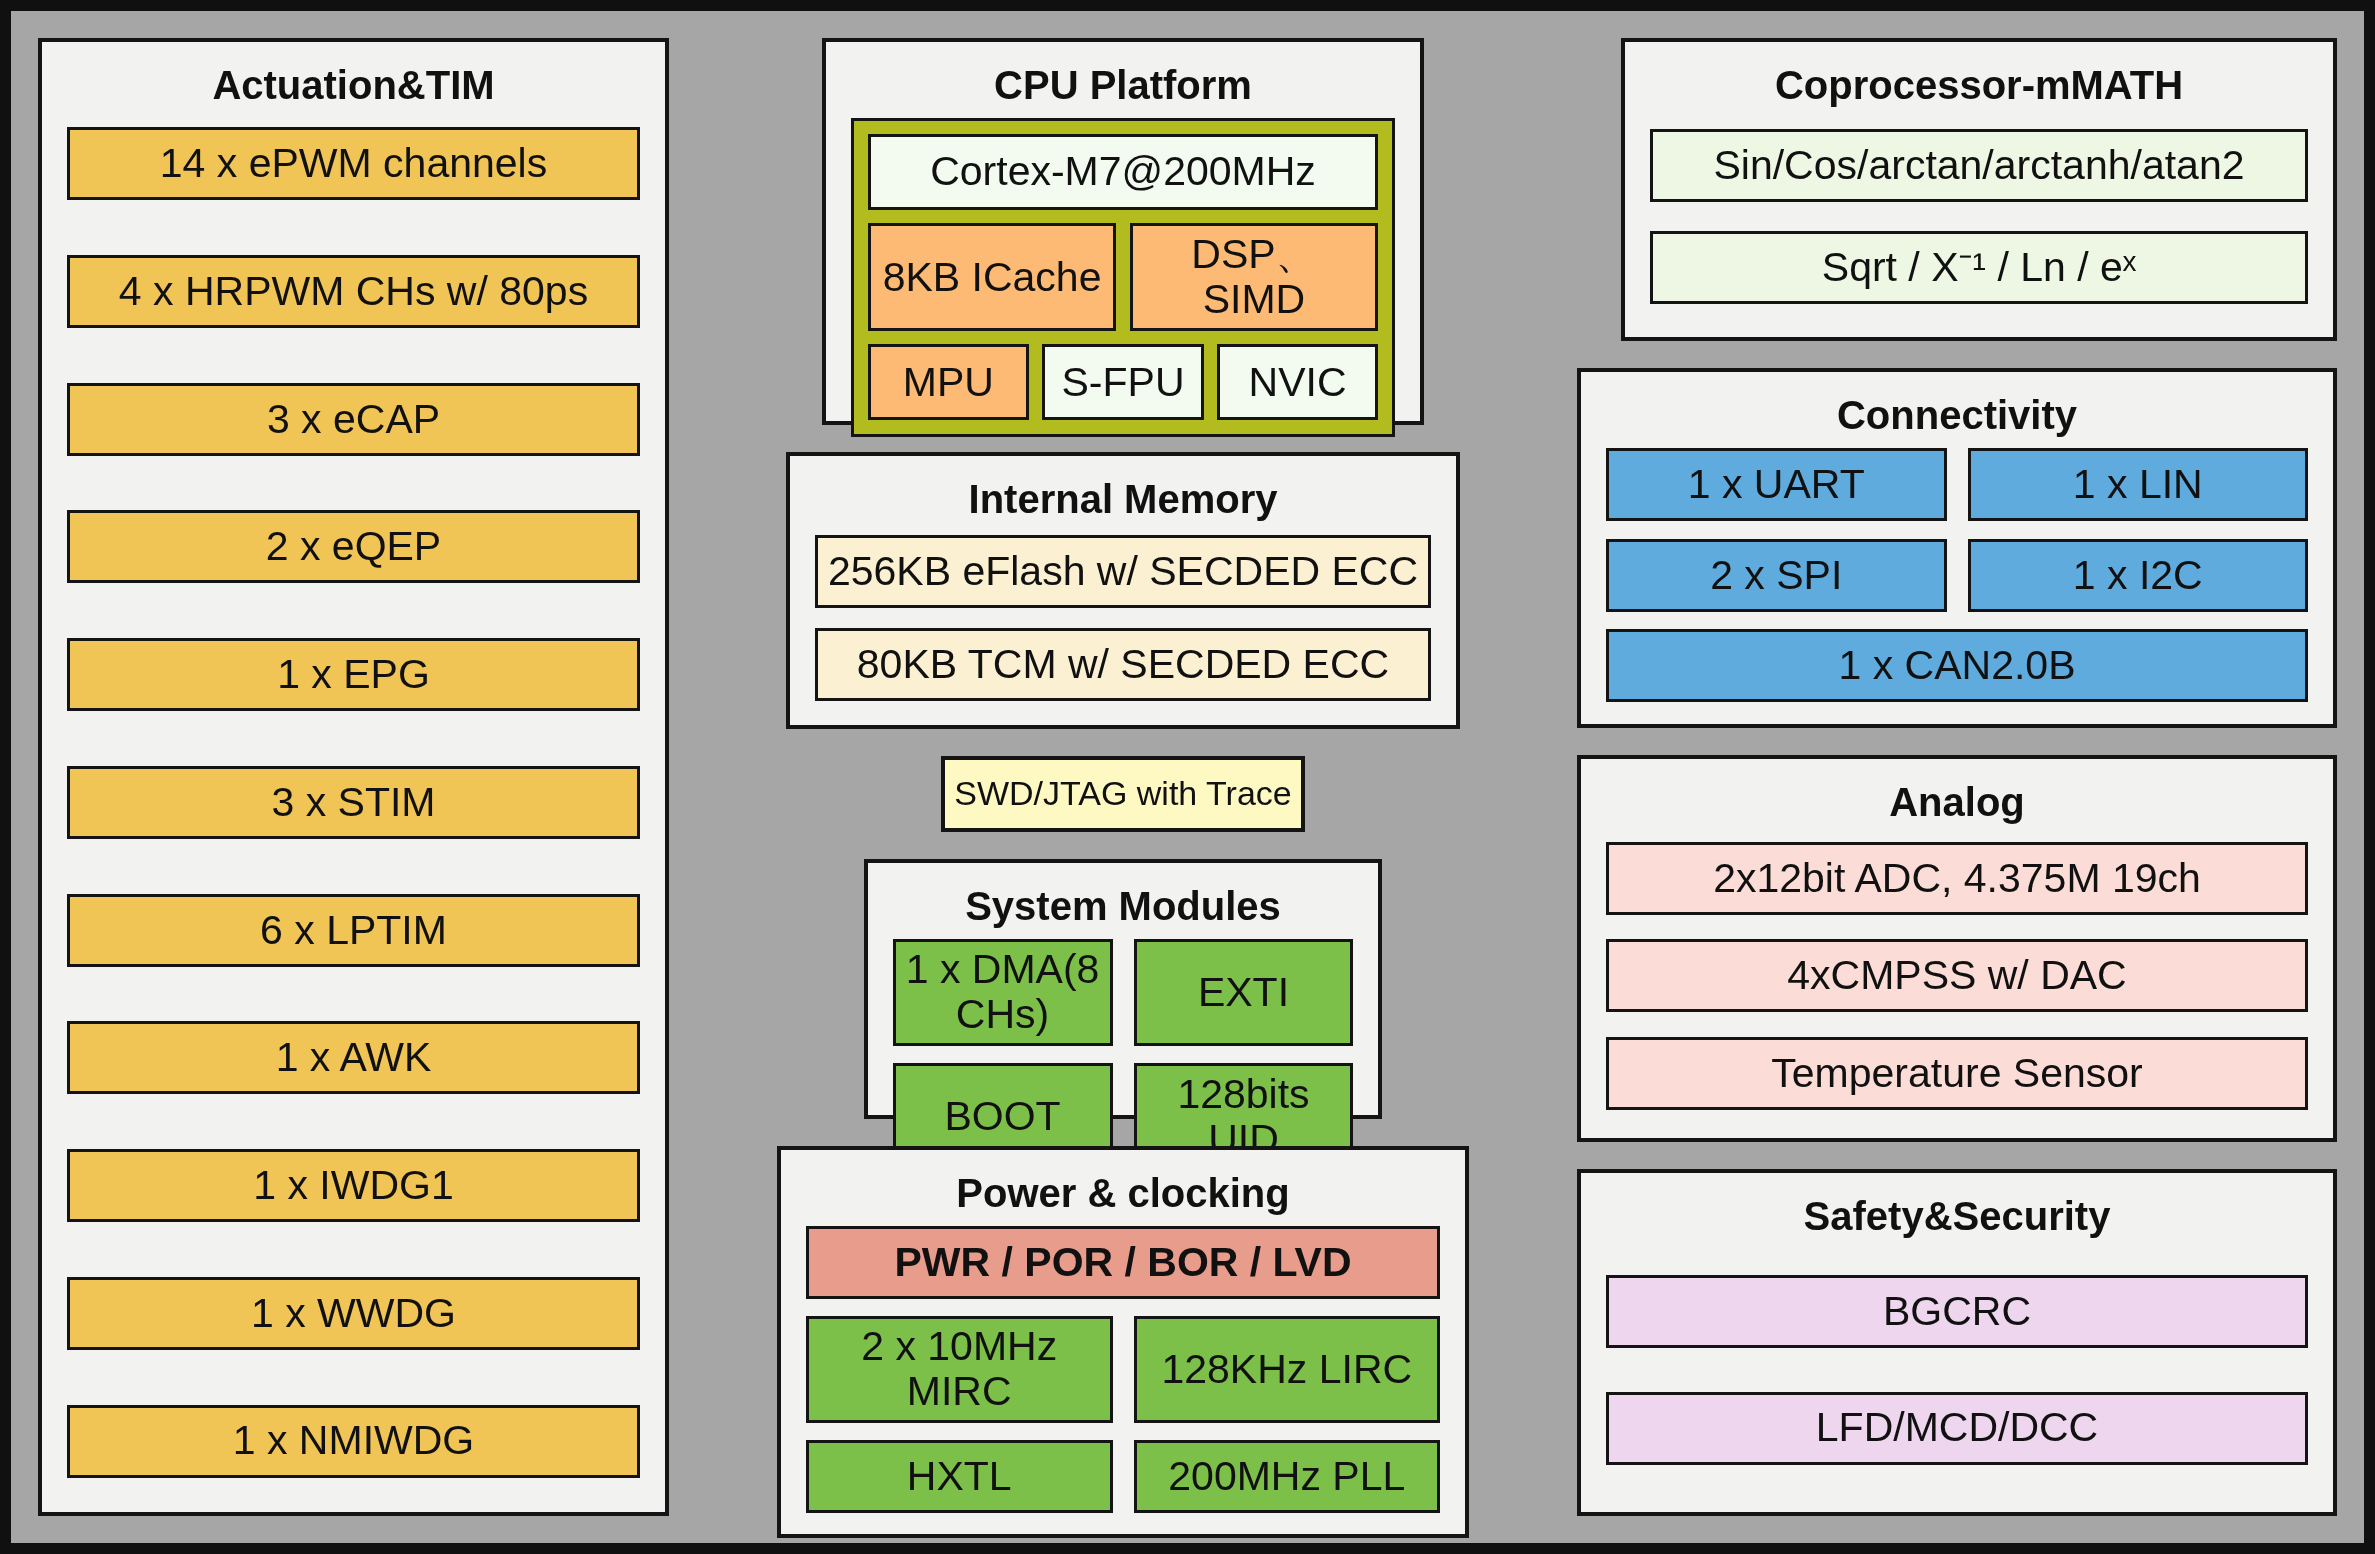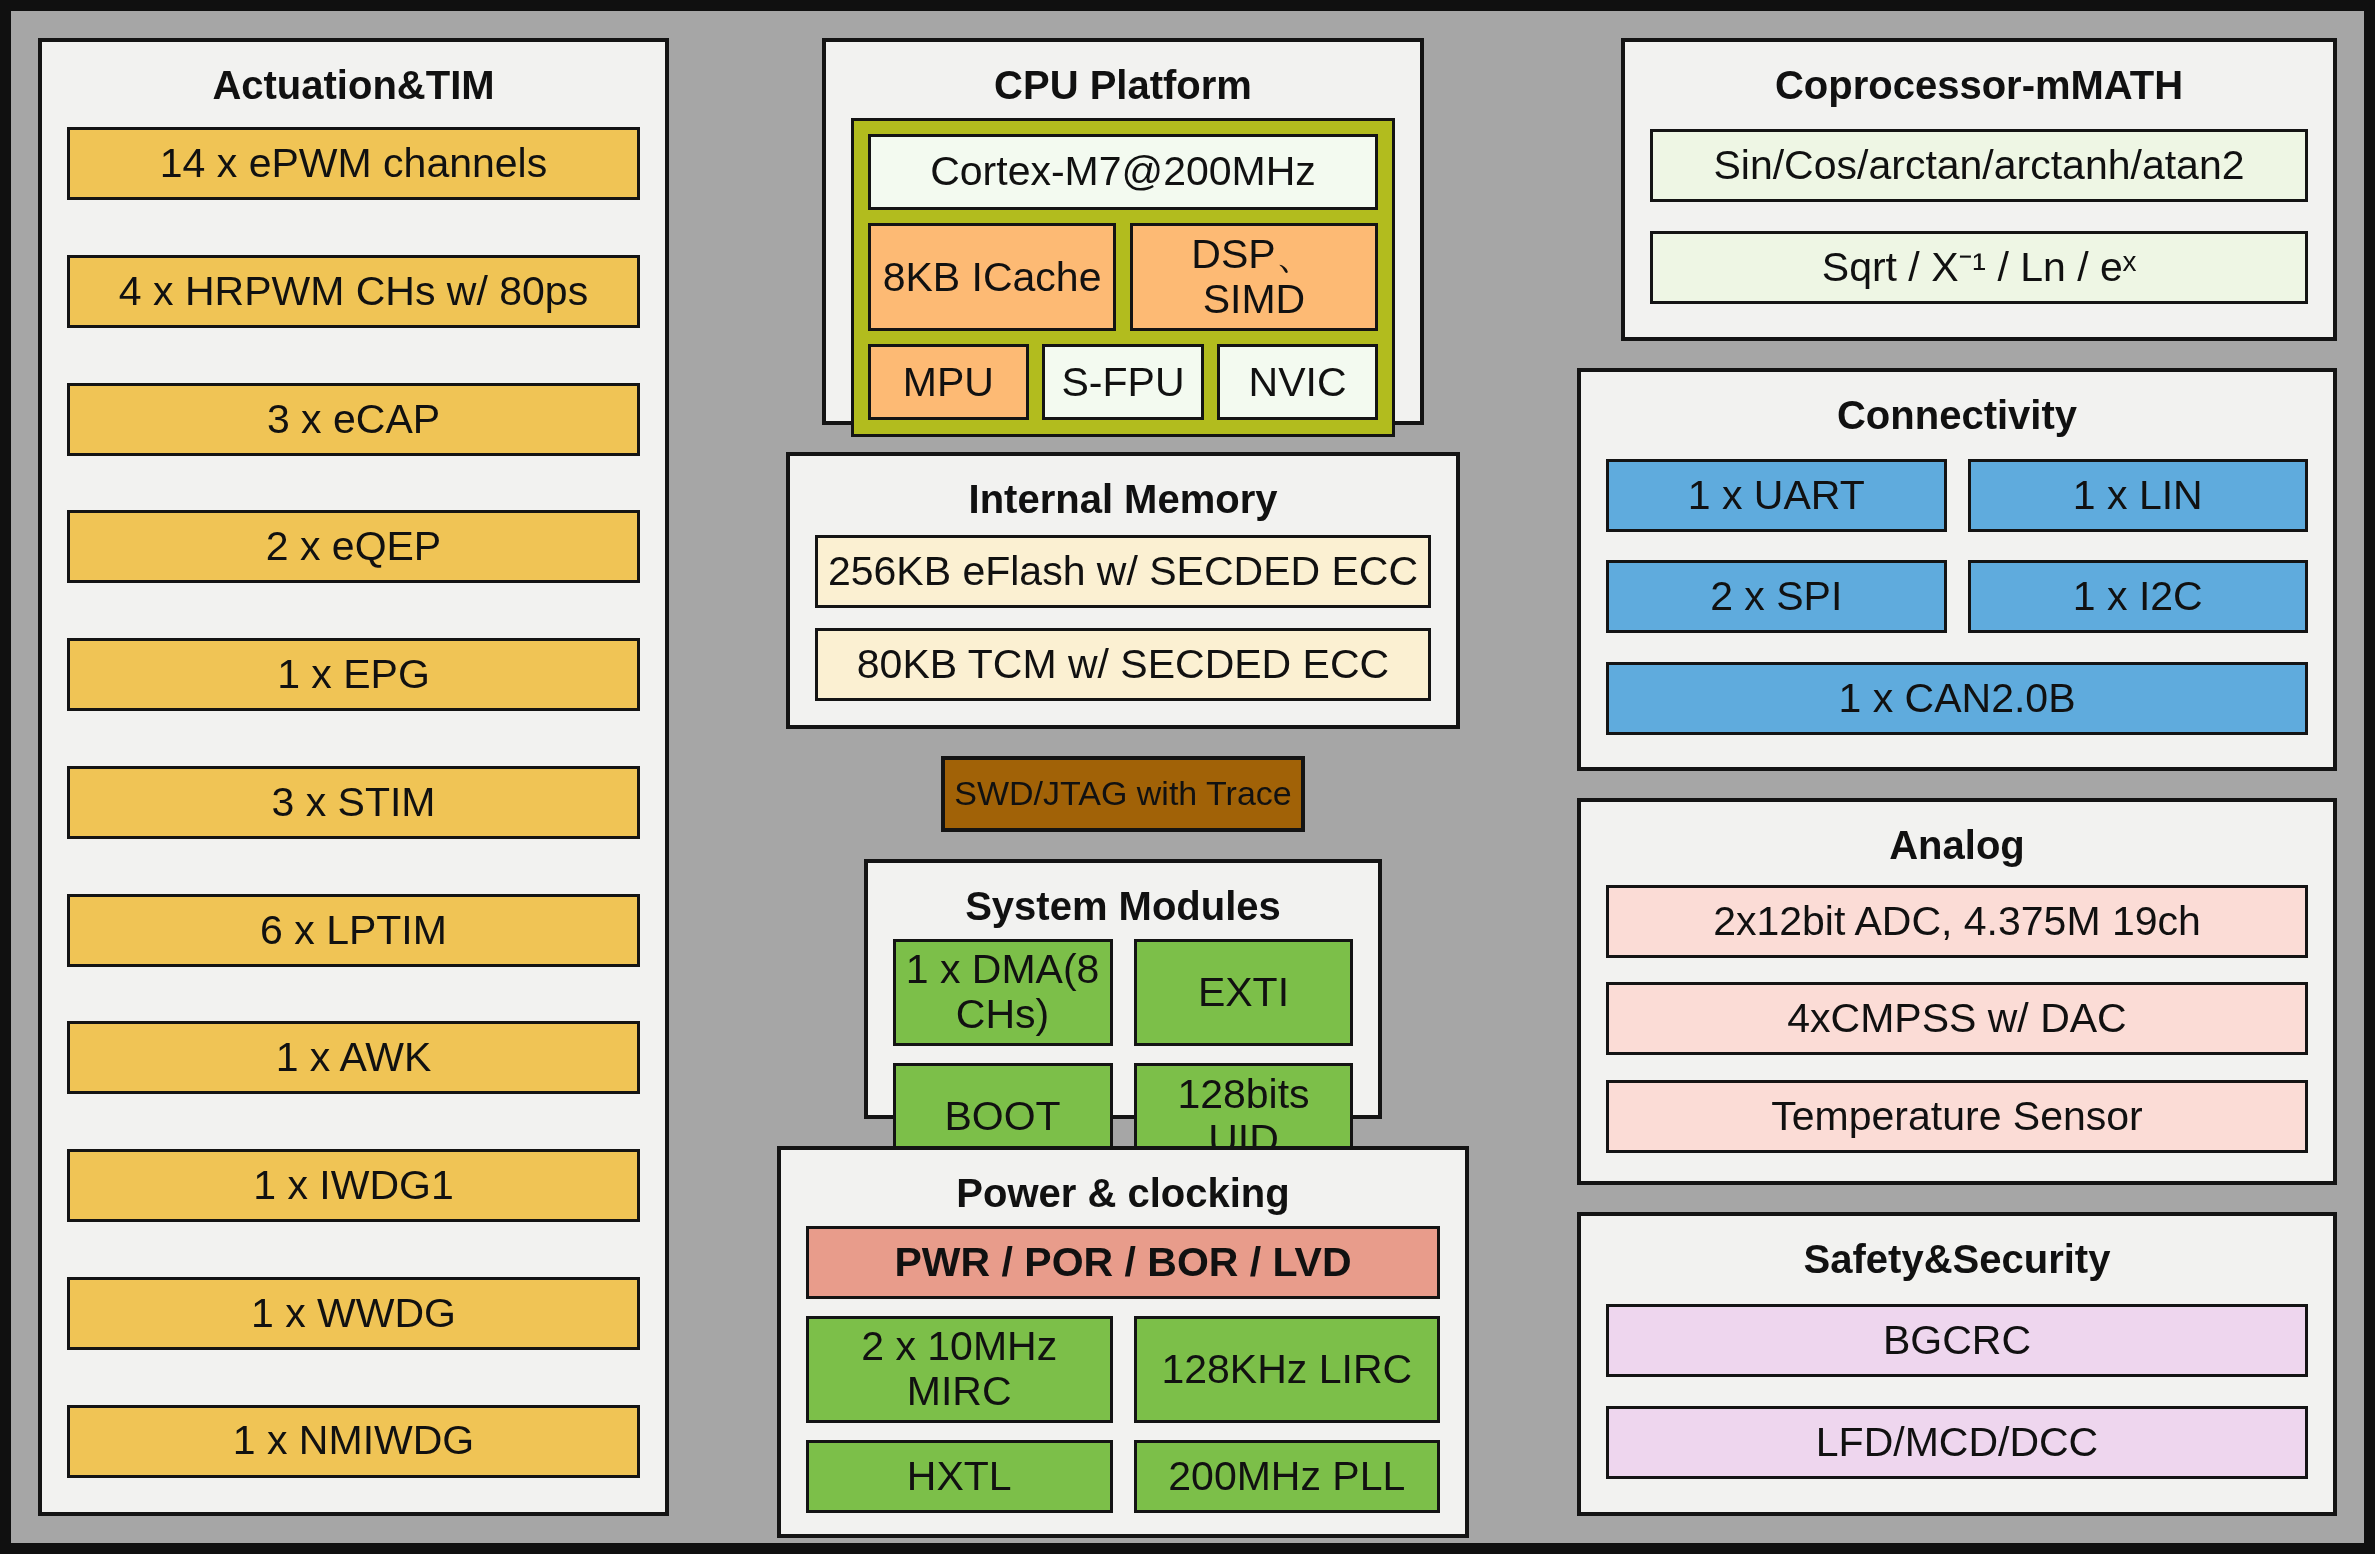--- a/index.html
+++ b/index.html
@@ -57,21 +57,21 @@
     padding: 5.7px 9.6px;
   }
   .row { display: flex; gap: 21px; }
   .row .block { flex: 1; }
 
   
   .yellow   { background: #f0c455; }
   .mint     { background: #f3faf0; }
   .cream    { background: #fdba74; }
   .cream2   { background: #fbf0d2; }
-  .ltgreen  { background: #a16207; }
+  .ltgreen  { background: #fef9c3; }
   .green    { background: #7cbf49; }
   .salmon   { background: #e89c8b; font-weight: bold; }
   .palegrn  { background: #eef6e4; }
   .blue     { background: #5fabdd; }
   .pink     { background: #fbdcd6; }
   .purple   { background: #eed6ee; }
 
   
   .cpu-shell {
     flex: 1;
@@ -91,21 +91,21 @@
     min-height: 76px;
     flex: 0 0 auto;
     font-size: 34px;
   }
 
   .h-cpu    { height: 387px; flex: 0 0 auto; }
   .h-mem    { height: 277px; flex: 0 0 auto; }
   .h-sys    { height: 260px; flex: 0 0 auto; }
   .h-pwr    { flex: 1; }
   .h-cop    { height: 303px; flex: 0 0 auto; margin-left: 44px; }
-  .h-con    { height: 403px; flex: 0 0 auto; }
+  .h-con    { height: 360px; flex: 0 0 auto; }
   .h-ana    { height: 387px; flex: 0 0 auto; }
   .h-saf    { flex: 1; }
   .h-act    { flex: 1; }
 </style>
 </head>
 <body>
 
 <div class="frame">
 
   <div class="col col-left">

